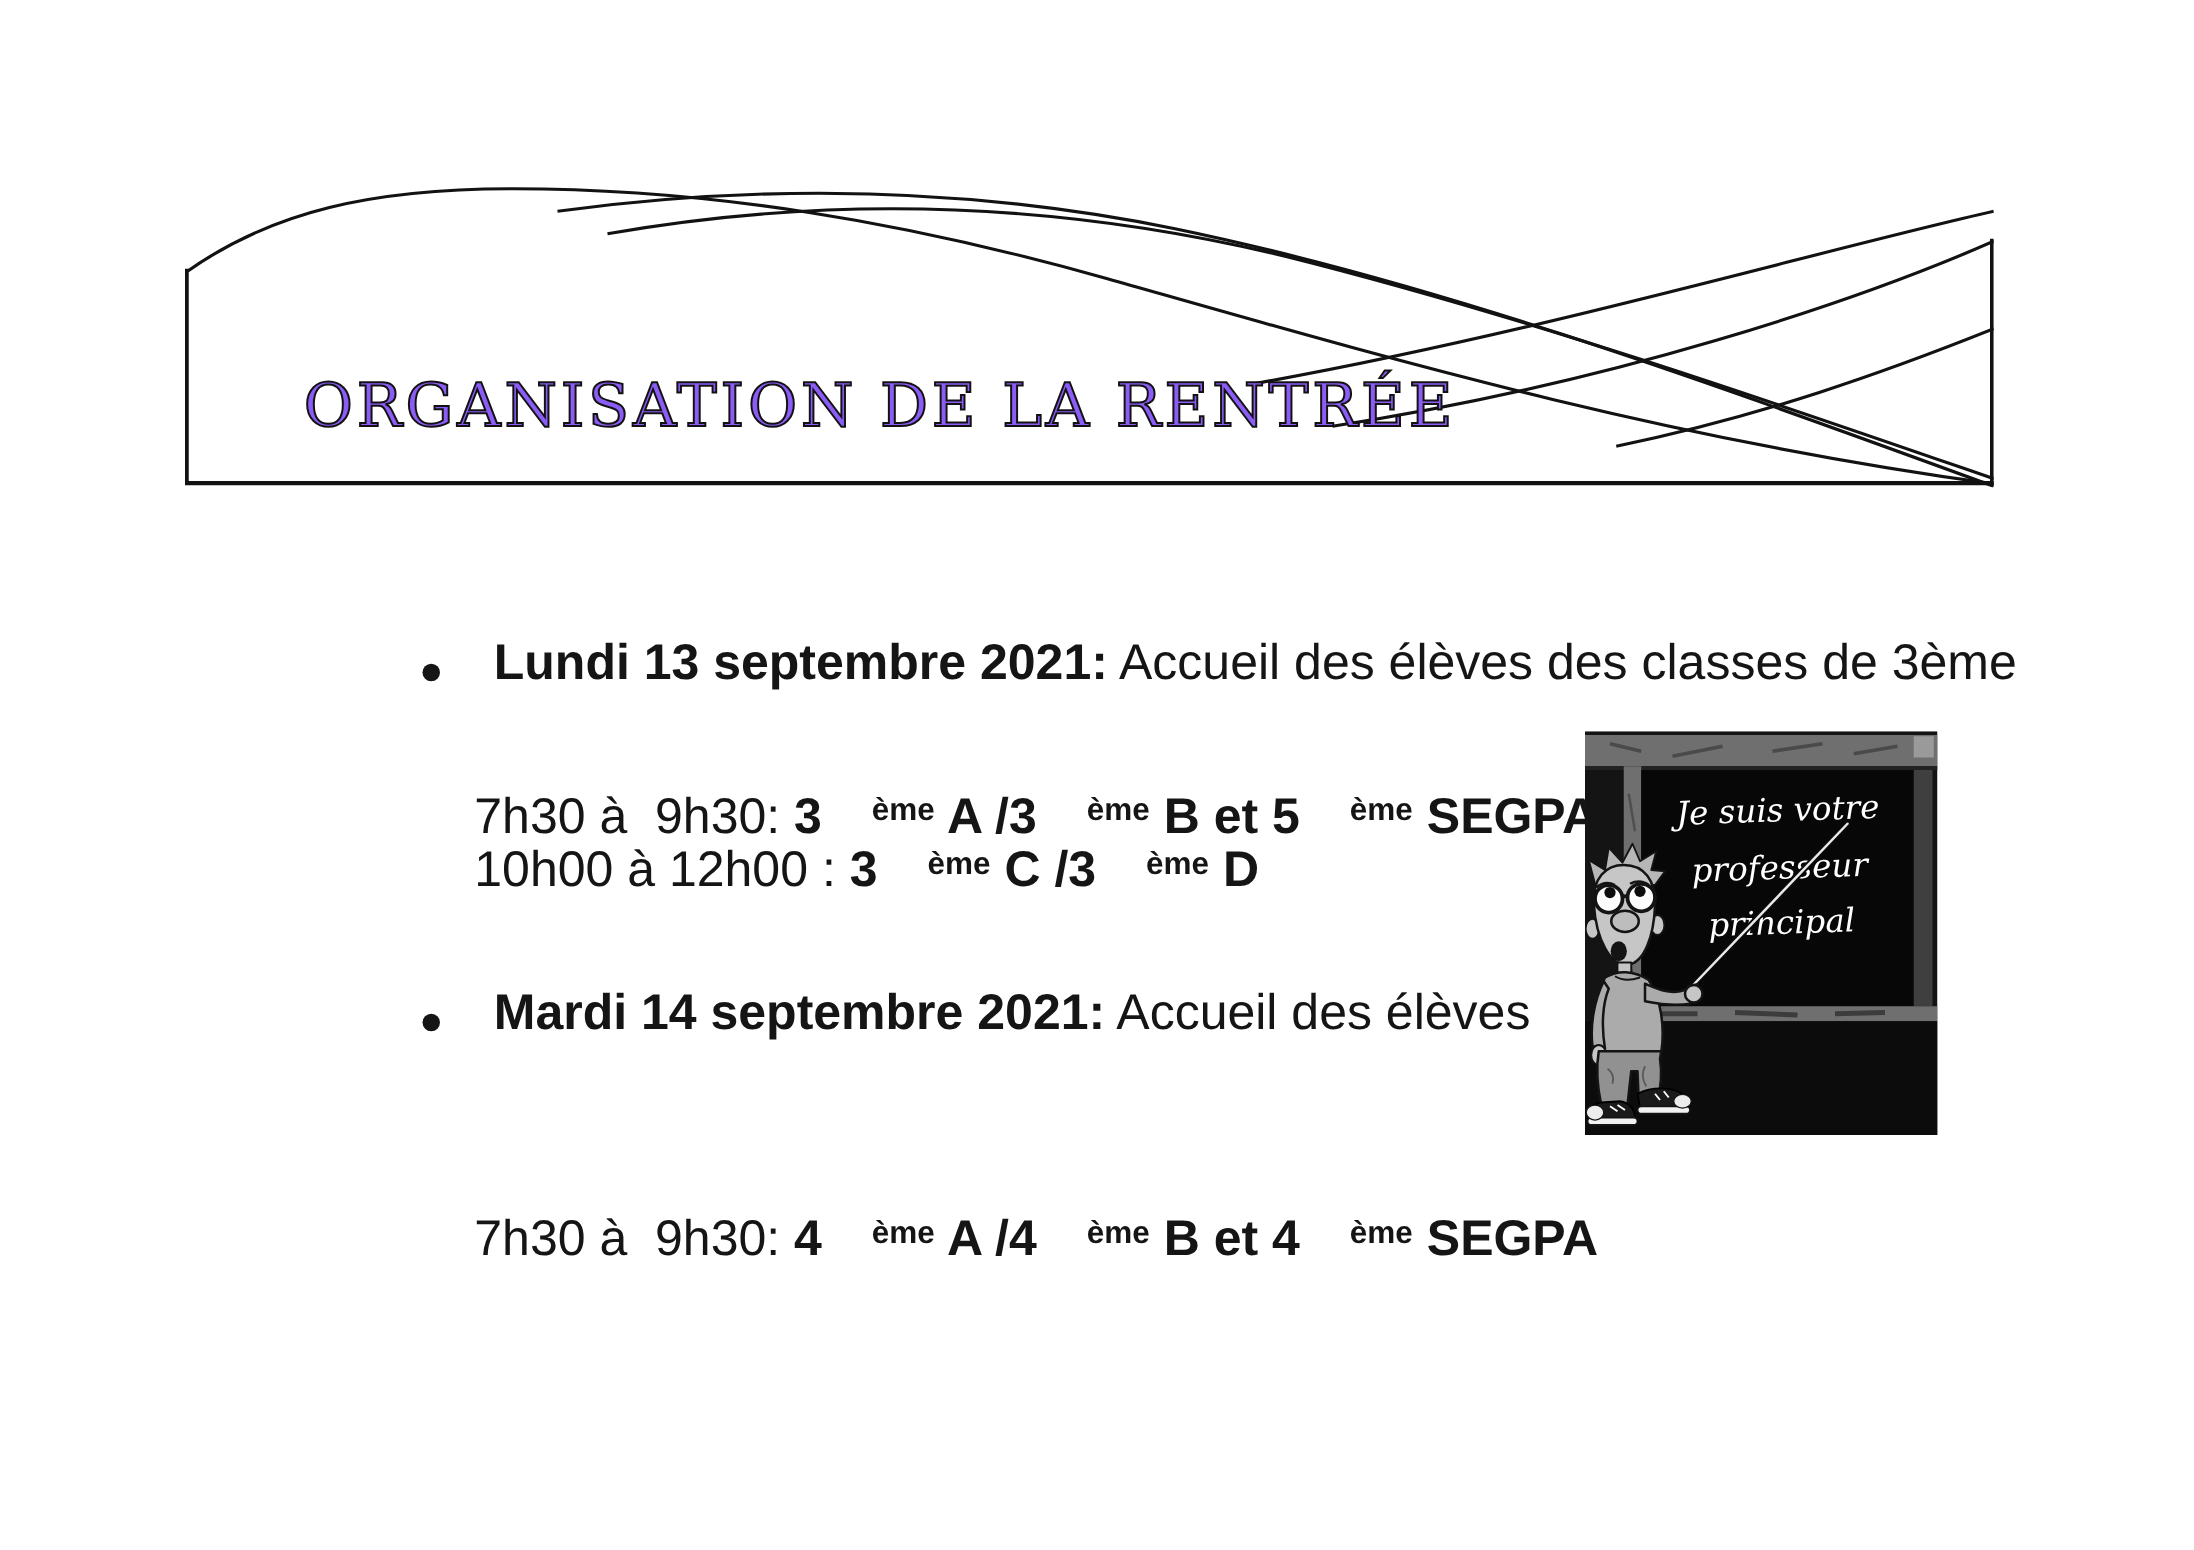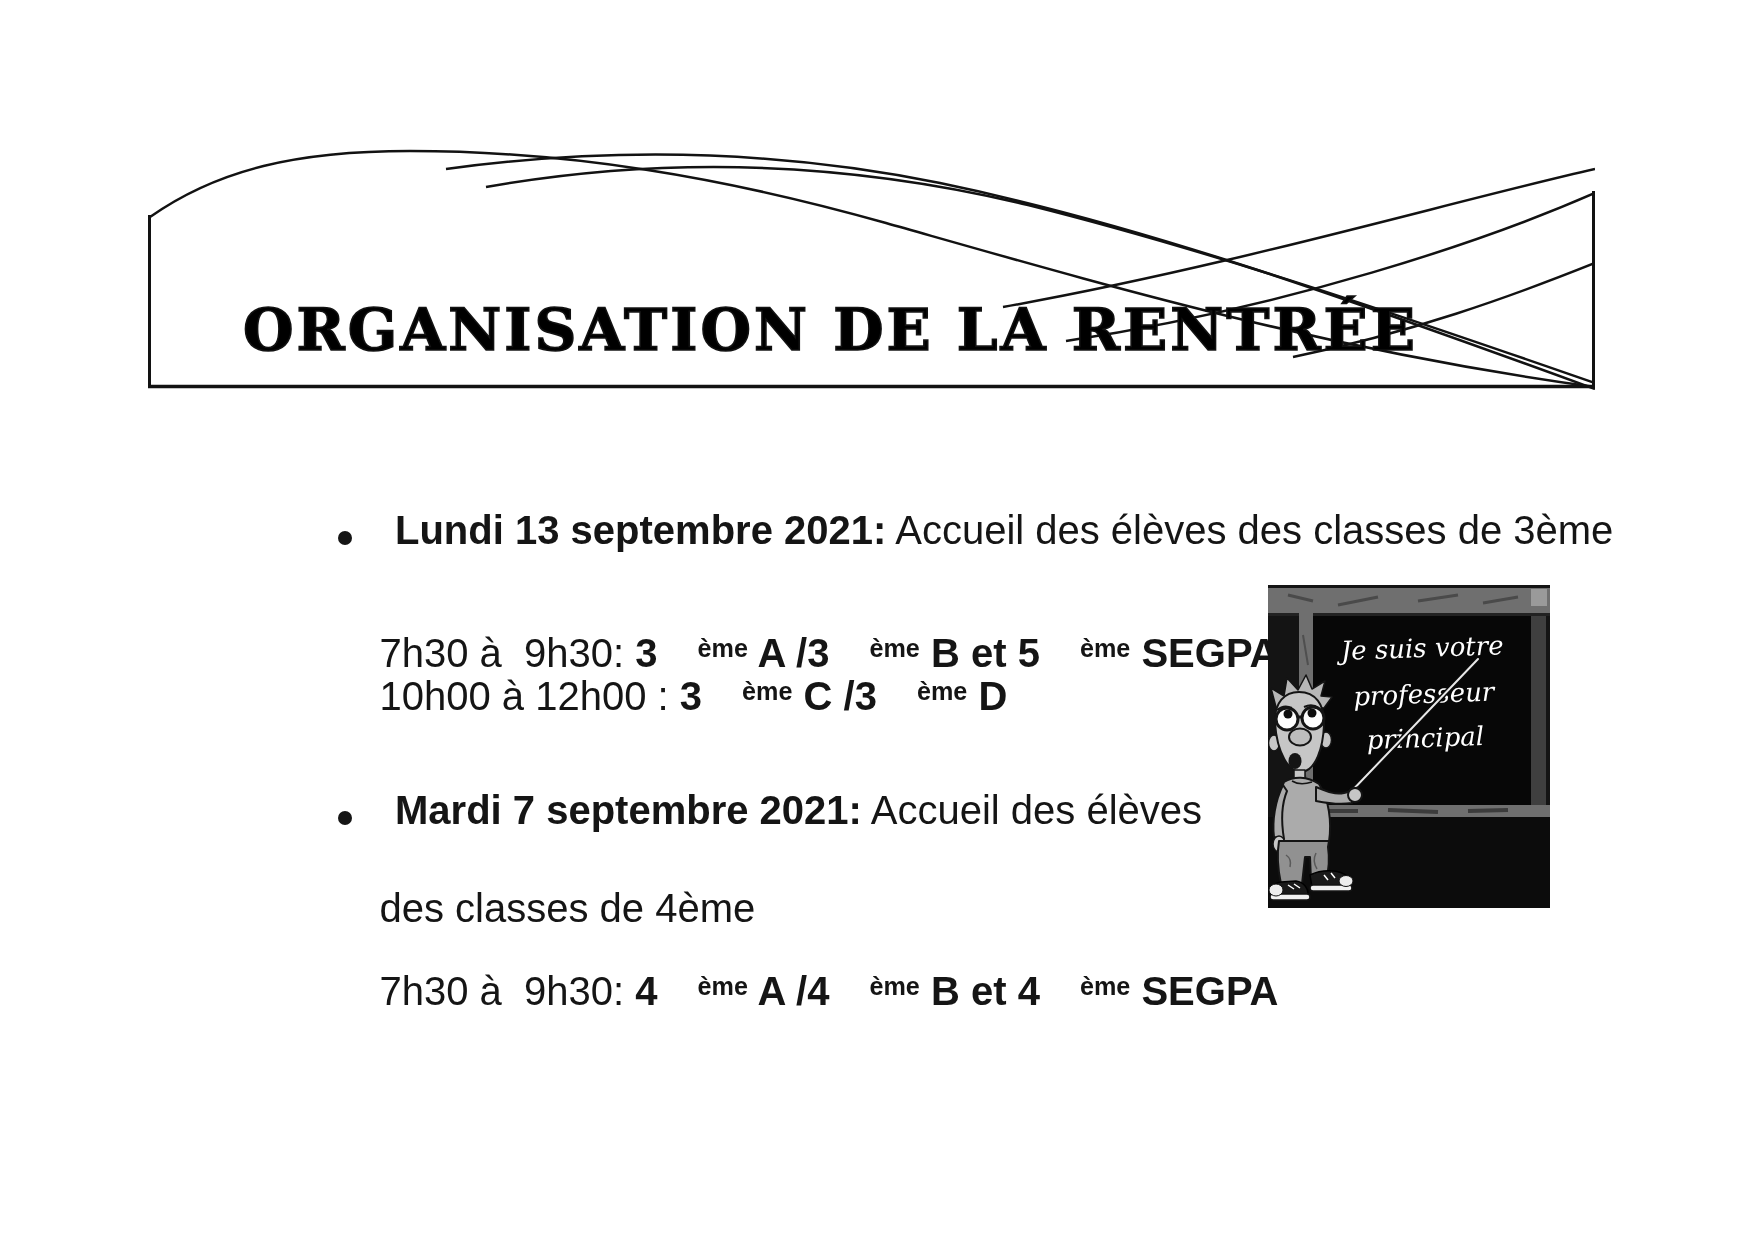--- a/index.html
+++ b/index.html
@@ -10,24 +10,24 @@
     overflow:hidden;
     font-family:"Liberation Sans",sans-serif;
     color:#151515;
   }
   
   .banner{position:absolute;left:148px;top:145px;width:1447px;height:245px;}
   .banner svg{position:absolute;left:0;top:0;}
   .banner-title{
     position:absolute;left:95px;top:156px;
     font-family:"DejaVu Serif",serif;
-    font-weight:bold;
-    font-size:58px;line-height:1;
+    font-weight:normal;
+    font-size:48px;line-height:1;
     letter-spacing:3px;
-    color:#000000;
+    color:#8b5cf6;
     -webkit-text-stroke:1.6px #121212;
     white-space:nowrap;
   }
   
   .textline{
     position:absolute;
     line-height:46px;
     font-size:40px;
     white-space:pre;
   }
@@ -81,26 +81,23 @@
   <div class="textline" style="left:335px;top:584px;">
     <span class="runline"><span>7h30 à  9h30: </span><span class="b">3</span><sup class="b">ème</sup><span class="b"> A /3</span><sup class="b">ème</sup><span class="b"> B et 5</span><sup class="b">ème</sup><span class="b"> SEGPA</span></span>
   </div>
 
   <div class="textline" style="left:335px;top:627px;">
     <span class="runline"><span>10h00 à 12h00 : </span><span class="b">3</span><sup class="b">ème</sup><span class="b"> C /3</span><sup class="b">ème</sup><span class="b"> D</span></span>
   </div>
 
   <div class="textline bullet-row" style="left:338px;top:787px;">
     <span class="dot"></span>
-    <span class="runline"><span class="b">Mardi 7 septembre 2021:</span><span> Accueil des élèves</span></span>
+    <span class="runline"><span class="b">Mardi 14 septembre 2021:</span><span> Accueil des élèves</span></span>
   </div>
 
-  <div class="textline" style="left:335px;top:839px;">
-    <span class="runline"><span>des classes de 4ème</span></span>
-  </div>
 
   <div class="textline" style="left:335px;top:922px;">
     <span class="runline"><span>7h30 à  9h30: </span><span class="b">4</span><sup class="b">ème</sup><span class="b"> A /4</span><sup class="b">ème</sup><span class="b"> B et 4</span><sup class="b">ème</sup><span class="b"> SEGPA</span></span>
   </div>
 
 
   <div class="illustration">
     <svg width="282" height="323" viewBox="0 0 282 323">
 
       <rect x="0" y="0" width="282" height="323" fill="#141414"></rect>

